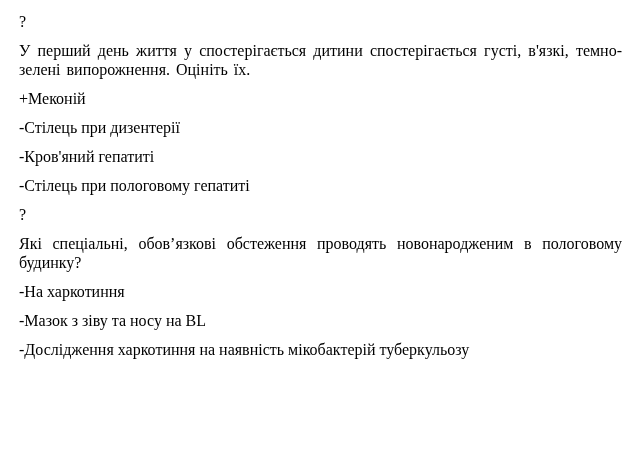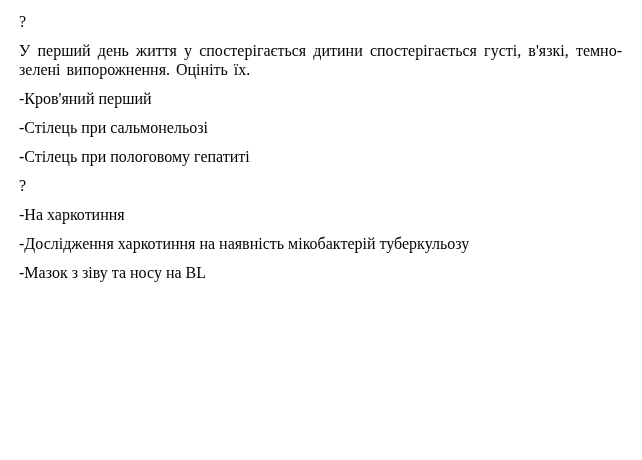--- a/index.html
+++ b/index.html
@@ -12,22 +12,24 @@
   .p { margin: 0 0 10px 0; line-height: 19px; text-align: justify; }
   .q-text { word-spacing: 2px; }
 </style>
 </head>
 <body>
 
 <div class="page">
 
   <p class="p">?</p>
   <p class="p q-text">У перший день життя у спостерігається дитини спостерігається густі, в'язкі, темно-зелені випорожнення. Оцініть їх.</p>
-  <p class="p">-Кров'яний перший</p>
-  <p class="p">-Стілець при сальмонельозі</p>
+  <p class="p">+Меконій</p>
+  <p class="p">-Стілець при дизентерії</p>
+  <p class="p">-Кров'яний гепатиті</p>
   <p class="p">-Стілець при пологовому гепатиті</p>
 
   <p class="p">?</p>
+  <p class="p q-text">Які спеціальні, обов’язкові обстеження проводять новонародженим в пологовому будинку?</p>
   <p class="p">-На харкотиння</p>
+  <p class="p">-Мазок з зіву та носу на BL</p>
   <p class="p">-Дослідження харкотиння на наявність мікобактерій туберкульозу</p>
-  <p class="p">-Мазок з зіву та носу на BL</p>
 
 </div>
 
 </body></html>

